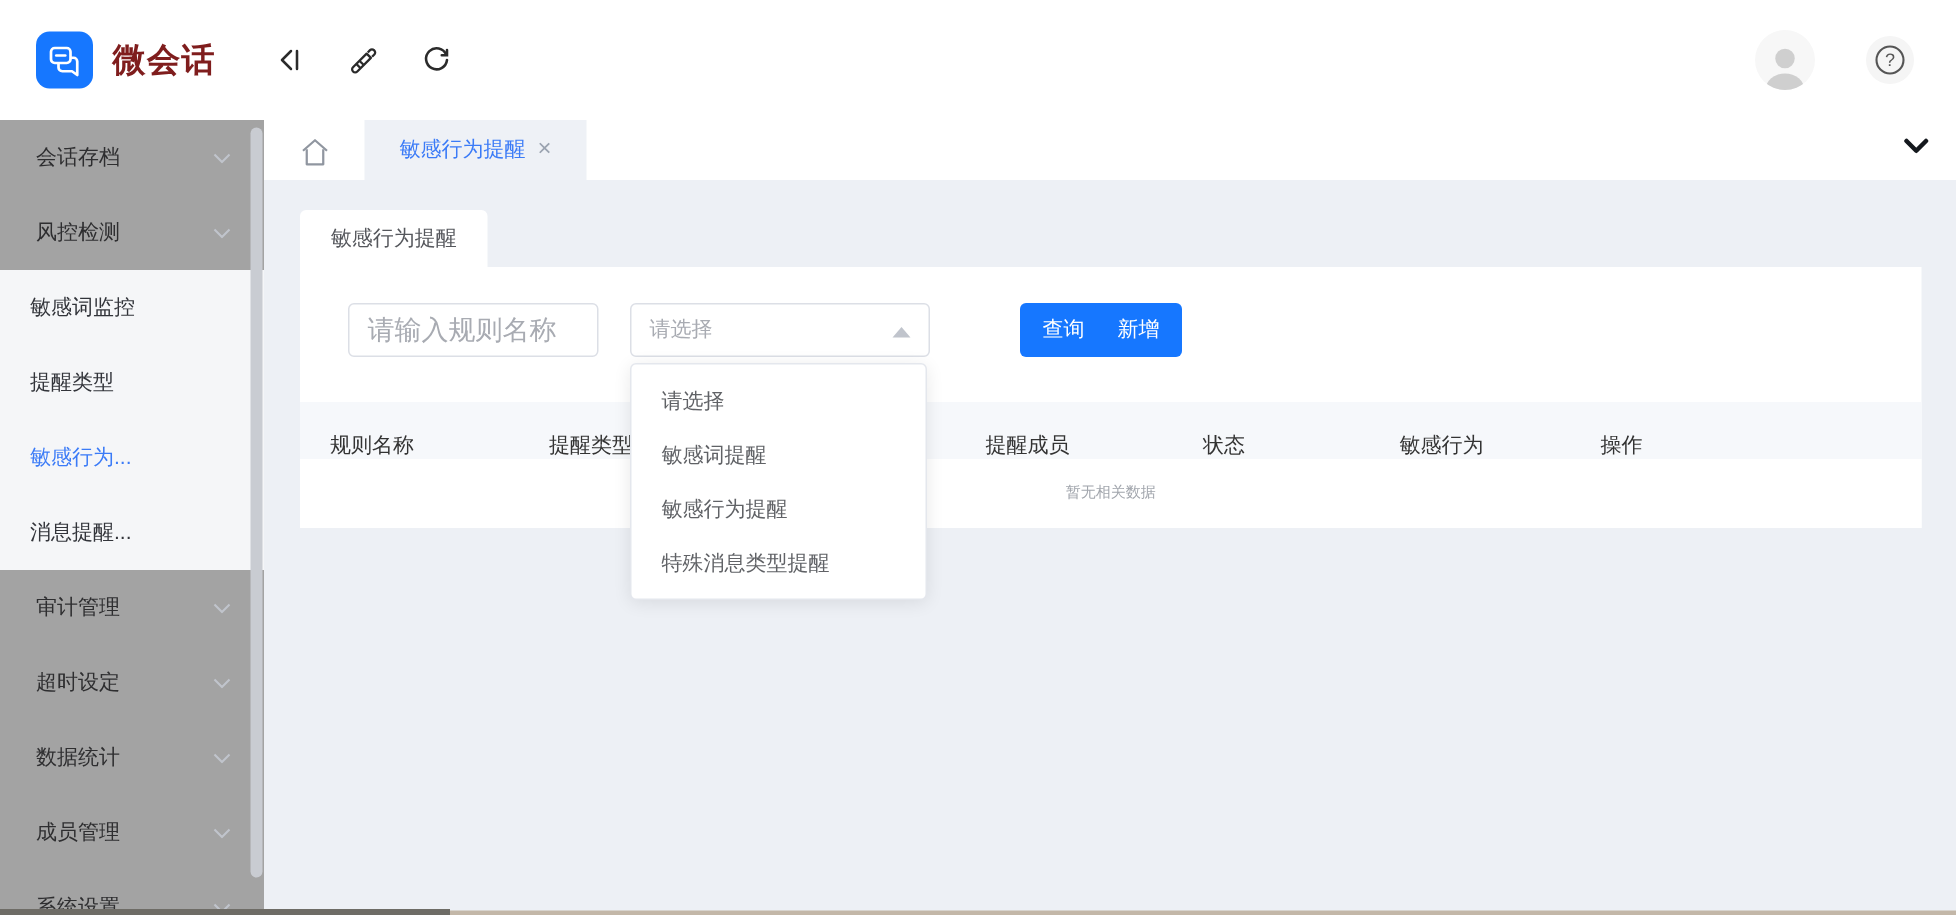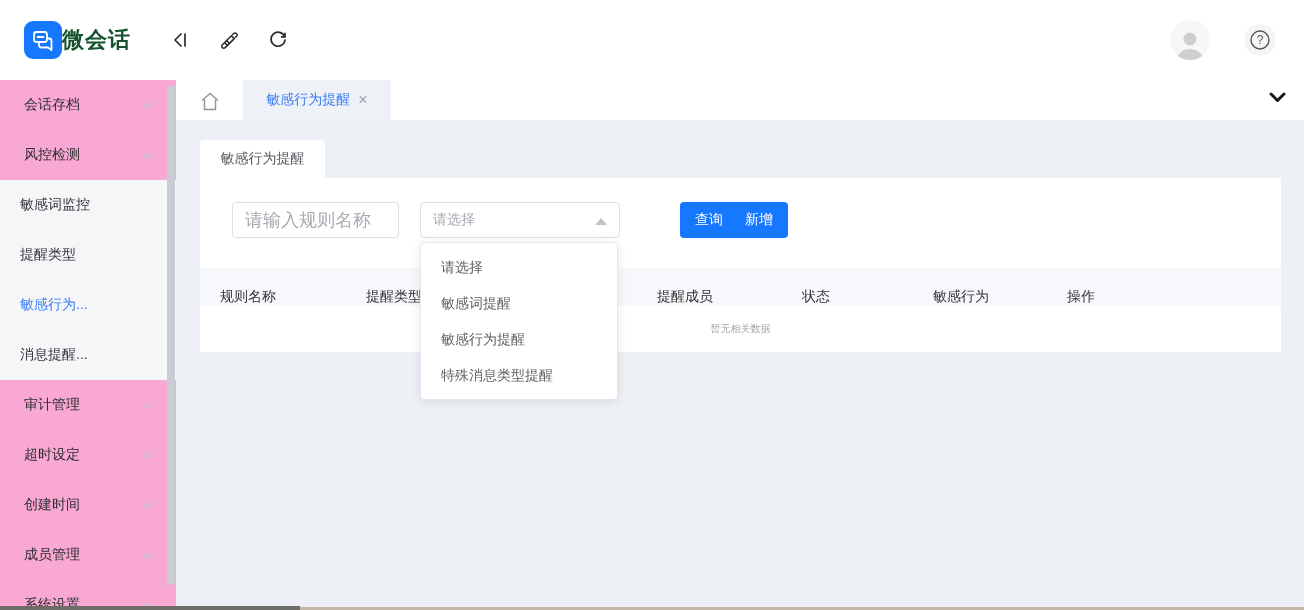--- a/index.html
+++ b/index.html
@@ -4,31 +4,31 @@
 <style>
   * { margin:0; padding:0; box-sizing:border-box; }
   html,body { width:1304px; height:610px; overflow:hidden; }
   body { position:relative; background:#fff; font-family:"Liberation Sans","DejaVu Sans",sans-serif; }
 
   
   .app-header { position:absolute; left:0; top:0; width:1304px; height:80px; background:#fff;
     display:flex; align-items:center; padding:0 28px 0 24px; }
   .logo { width:38px; height:38px; border-radius:9px; background:#1677ff; display:flex;
     align-items:center; justify-content:center; flex:0 0 auto; }
-  .app-title { font-size:22px; font-weight:600; color:#14532d; letter-spacing:1px; }
+  .app-title { margin-left:13px; font-size:22px; font-weight:600; color:#7f1d1d; letter-spacing:1px; }
   .hdr-icons { display:flex; align-items:center; gap:27px; margin-left:38px; }
   .hdr-icon { width:22px; height:22px; display:flex; align-items:center; justify-content:center; cursor:pointer; }
   .hdr-spacer { flex:1; }
   .avatar { width:40px; height:40px; border-radius:50%; background:#f7f7f7; display:flex;
     align-items:flex-end; justify-content:center; overflow:hidden; margin-right:34px; cursor:pointer; }
   .help-btn { width:32px; height:32px; border-radius:50%; background:#f5f5f5; display:flex;
     align-items:center; justify-content:center; cursor:pointer; }
 
   
-  .sidebar { position:absolute; left:0; top:80px; width:176px; height:530px; background:#f9a8d4; font-size:14px; }
+  .sidebar { position:absolute; left:0; top:80px; width:176px; height:530px; background:#a3a3a3; font-size:14px; }
   .side-item { height:50px; display:flex; align-items:center; justify-content:space-between;
     padding:0 22px 0 24px; color:#2e2e30; cursor:pointer; }
   .submenu { background:#f5f6f8; }
   .sub-item { height:50px; display:flex; align-items:center; padding-left:20px; color:#32343a; cursor:pointer; }
   .sub-item.active { color:#3b7bf7;text-align:center; }
   .side-scrollthumb { position:absolute; left:167px; top:85px; width:8px; height:500px;
     border-radius:4px; background:#c9ccd2; }
 
   
   .tabbar { position:absolute; left:176px; top:80px; width:1128px; height:40px; background:#fff; }
@@ -168,21 +168,21 @@
         <polyline points="1,1 6,6 11,1"></polyline>
       </svg>
   </div>
   <div class="side-item">
     <span>超时设定</span>
     <svg width="12" height="7" viewBox="0 0 12 7" fill="none" stroke="#c0c4cc" stroke-width="1.4">
         <polyline points="1,1 6,6 11,1"></polyline>
       </svg>
   </div>
   <div class="side-item">
-    <span>创建时间</span>
+    <span>数据统计</span>
     <svg width="12" height="7" viewBox="0 0 12 7" fill="none" stroke="#c0c4cc" stroke-width="1.4">
         <polyline points="1,1 6,6 11,1"></polyline>
       </svg>
   </div>
   <div class="side-item">
     <span>成员管理</span>
     <svg width="12" height="7" viewBox="0 0 12 7" fill="none" stroke="#c0c4cc" stroke-width="1.4">
         <polyline points="1,1 6,6 11,1"></polyline>
       </svg>
   </div>

